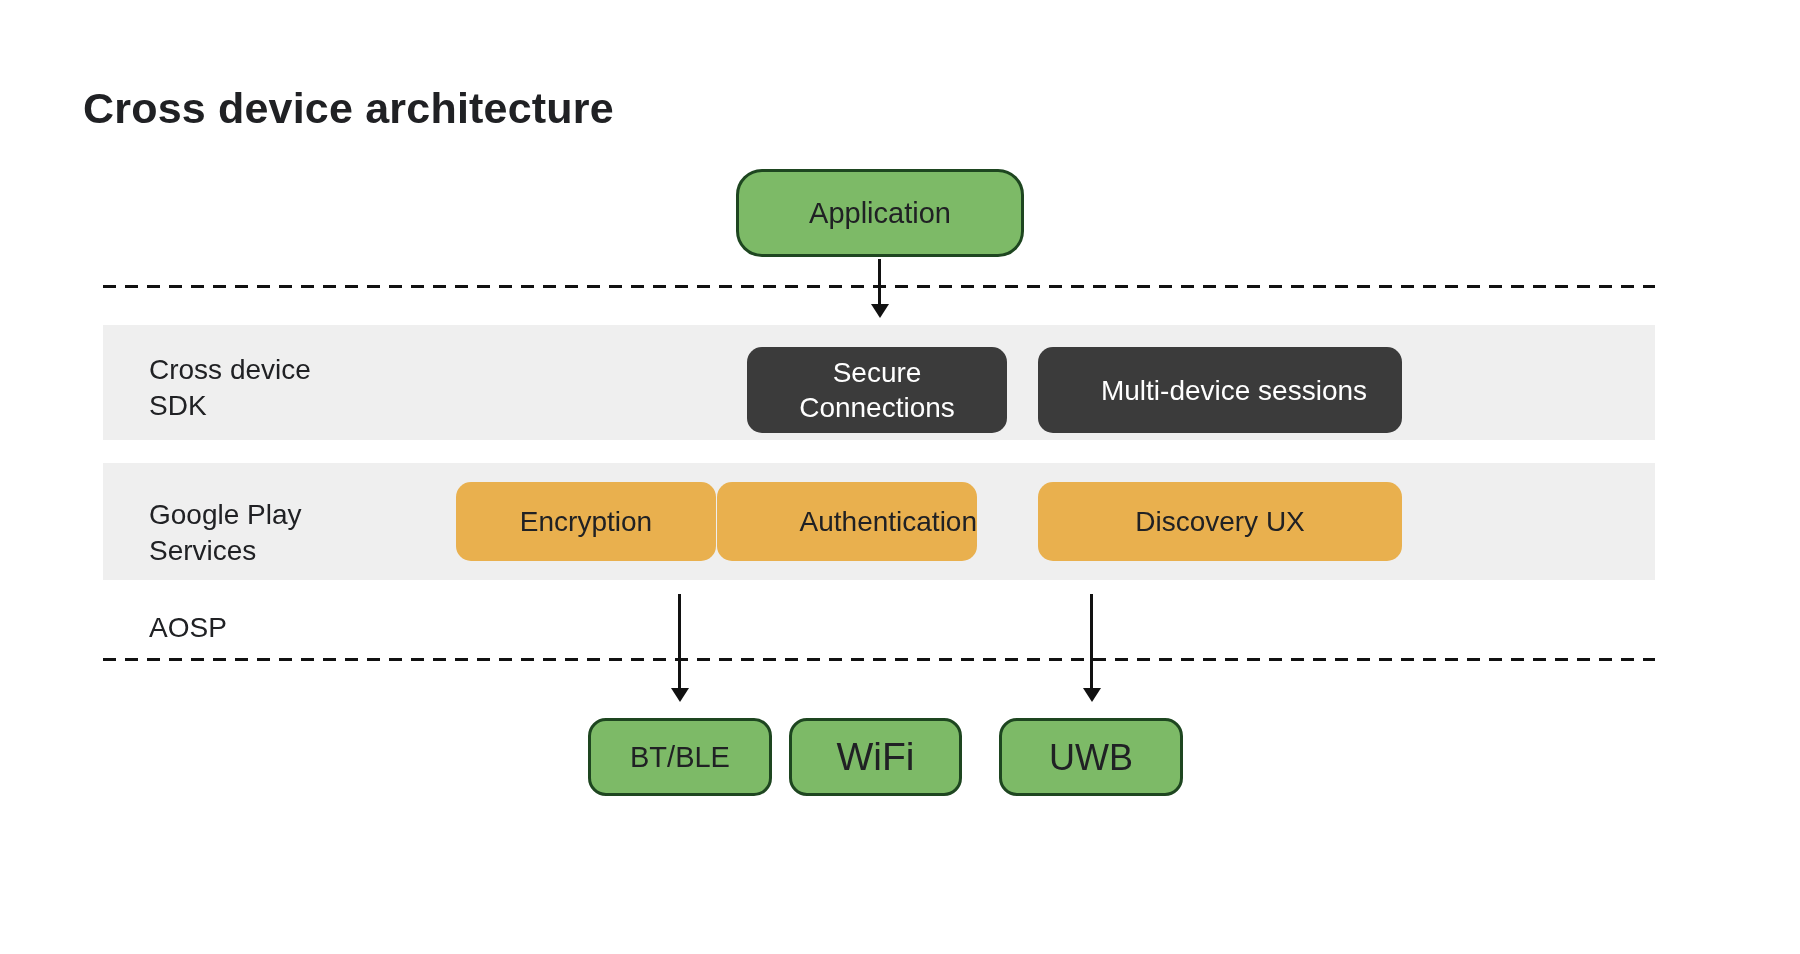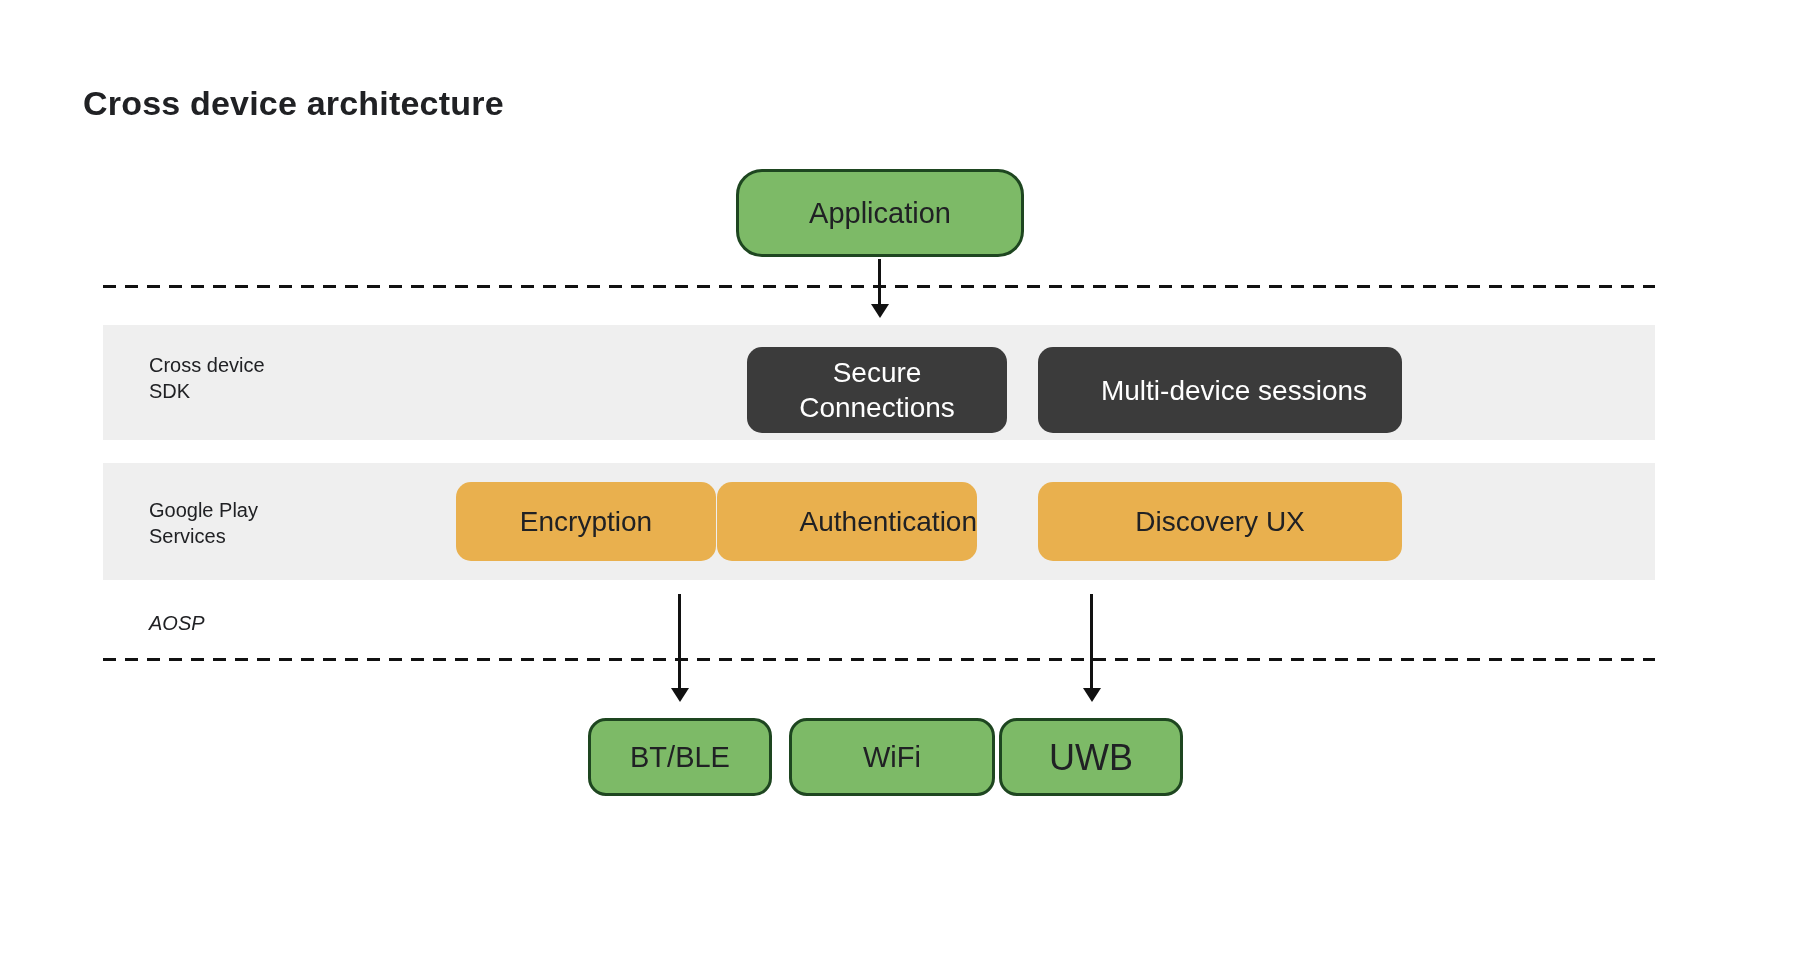--- a/index.html
+++ b/index.html
@@ -12,44 +12,44 @@
     position: relative;
     width: 1800px;
     height: 954px;
     background: var(--background, #ffffff);
     overflow: hidden;
   }
   .title {
     position: absolute;
     left: 83px;
     top: 84px;
-    font-size: 34px;
+    font-size: 43px;
     font-weight: 700;
     letter-spacing: 0.2px;
     color: var(--text-dark, #202124);
   }
   .band {
     position: absolute;
     left: 103px;
     width: 1552px;
     background: var(--band-gray, #EFEFEF);
   }
   .band.sdk { top: 325px; height: 115px; }
   .band.gps { top: 463px; height: 117px; }
   .row-label {
     position: absolute;
     left: 149px;
-    font-size: 20px;
+    font-size: 28px;
     line-height: 1.3;
     white-space: pre-line;
     color: var(--text-dark, #202124);
   }
   .row-label.sdk-label { top: 352px; }
   .row-label.gps-label { top: 497px; }
-  .row-label.aosp-label { top: 610px; font-style: italic; }
+  .row-label.aosp-label { top: 610px; }
   .box {
     position: absolute;
     display: flex;
     align-items: center;
     justify-content: center;
     text-align: center;
     font-size: 28px;
     font-weight: 500;
     line-height: 1.25;
     white-space: pre-line;
@@ -69,21 +69,21 @@
     color: var(--text-dark, #202124);
   }
   .box.app { left: 736px; top: 169px; width: 288px; height: 88px; border-radius: 26px; font-size: 29px; }
   .box.b-dd  { left: 456px;  top: 347px; width: 260px; height: 86px; }
   .box.b-sc  { left: 747px;  top: 347px; width: 260px; height: 86px; }
   .box.b-mds { left: 1038px; top: 347px; width: 364px; height: 86px; padding-left: 28px; }
   .box.b-enc { left: 456px;  top: 482px; width: 260px; height: 79px; }
   .box.b-auth{ left: 717px;  top: 482px; width: 260px; height: 79px; justify-content: flex-end; }
   .box.b-dux { left: 1038px; top: 482px; width: 364px; height: 79px; }
   .box.b-bt  { left: 588px;  top: 718px; width: 184px; height: 78px; border-radius: 18px; font-size: 29px; }
-  .box.b-wifi{ left: 789px;  top: 718px; width: 206px; height: 78px; border-radius: 18px; font-size: 29px; }
+  .box.b-wifi{ left: 789px;  top: 718px; width: 173px; height: 78px; border-radius: 18px; font-size: 39px; }
   .box.b-uwb { left: 999px;  top: 718px; width: 184px; height: 78px; border-radius: 18px; font-size: 36px; }
   .dashed {
     position: absolute;
     left: 103px;
     width: 1552px;
     height: 3px;
     background: repeating-linear-gradient(
       to right,
       var(--line-color, #111111) 0 13px,
       transparent 13px 22px

